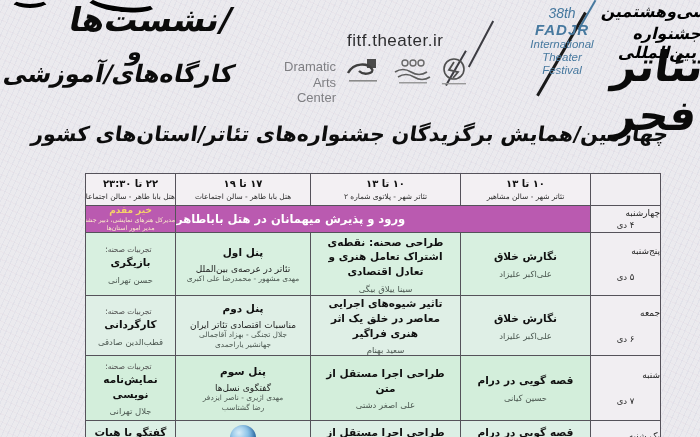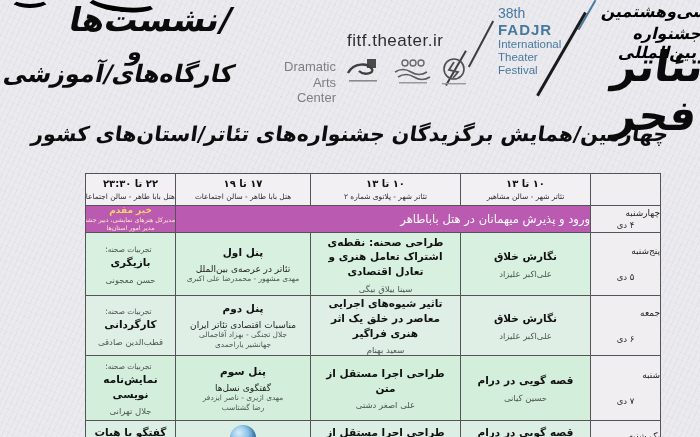--- a/index.html
+++ b/index.html
@@ -33,22 +33,22 @@
 
   
   .website { position:absolute; left:347px; top:31px; font-size:17px; color:#2d2d2f; letter-spacing:0.5px; }
   .dac { position:absolute; left:284px; top:59px; width:52px; text-align:right;
          font-size:13px; line-height:1.2; color:#7e7e82; }
   .logo { position:absolute; top:58px; }
   .logo svg { display:block; }
   .lg1 { left:344px; } .lg2 { left:392px; } .lg3 { left:438px; }
 
   
-  .fest-en { position:absolute; left:498px; top:6px; width:88px; text-align:left;
-             color:#47799f; line-height:1.12; }
+  .fest-en { position:absolute; left:518px; top:6px; width:88px; text-align:center;
+             color:#47799f; line-height:1.12;font-style:italic; }
   .fe0 { font-size:14px; } .fe1 { font-size:15px; font-weight:bold; letter-spacing:1px; }
   .fe2, .fe3, .fe4 { font-size:11.5px; }
   .fest-fa1 { position:absolute; left:602px; top:2px;  font-size:16px; font-weight:900; transform:skewX(-14deg); direction:rtl; }
   .fest-fa2 { position:absolute; left:582px; top:24px; font-size:16px; font-weight:900; transform:skewX(-14deg); direction:rtl; }
   .fest-fa3 { position:absolute; left:542px; top:42px; font-size:42px; font-weight:900; transform:skewX(-8deg);
               direction:rtl; letter-spacing:1px; color:#0a0a0a; }
 
   
   .main-title { position:absolute; left:0; top:122px; width:100%; text-align:center;
     font-size:20.5px; font-weight:900; color:#0d0d0d; direction:rtl; transform:skewX(-8deg); }
@@ -58,21 +58,21 @@
     border-collapse:collapse; table-layout:fixed; direction:rtl; }
   .sched td { border:1px solid #55525a; padding:0; overflow:hidden; vertical-align:middle; }
   .daycell { background:#f1eef2; text-align:center; color:#1f1f1f; }
   .daycell .dn { font-size:9px;text-align:right; }
   .daycell .dd { font-size:8.5px; margin-top:16px; }
   .r0 .daycell .dd { margin-top:2px; }
   .hcell { background:#f3f0f3; text-align:center; }
   .hcell .time  { font-weight:bold; font-size:10px; color:#111; }
   .hcell .venue { font-size:7.4px; color:#2c2c2c; white-space:nowrap; margin-top:3px; }
   .purple { background:#ba5ab0; }
-  .reception { color:#ffffff; font-weight:normal; font-size:11.5px; text-align:right; }
+  .reception { color:#ffffff; font-weight:bold; font-size:11.5px; text-align:left; }
   .welcome { text-align:center; }
   .welcome .wt { color:#f6d468; font-weight:bold; font-size:9px;  line-height:1.1; }
   .welcome .wl { color:#fbeccb; font-size:6.3px; line-height:1.3; white-space:nowrap; }
   .g1 { background:#d8f0e0; } .g2 { background:#dfefe6; }
   .g3 { background:#d3eedb; } .g4 { background:#dcefe5; }
   .sess { text-align:center; }
   .sess .t  { font-weight:bold; font-size:10.5px; color:#101010; line-height:1.4; padding:0 5px; }
   .sess .n  { font-size:8.5px; color:#4b5750; margin-top:5px; }
   .panel .topic { font-size:9px; color:#1c1c1c; margin-top:4px; }
   .panel .nm { font-size:7.4px; color:#4b5750; line-height:1.35; }
@@ -204,21 +204,21 @@
         <div class="n">سینا ییلاق بیگی</div>
       </td>
       <td class="g1 sess panel">
         <div class="t">پنل اول</div>
         <div class="topic">تئاتر در عرصه‌ی بین‌الملل</div>
         <div class="nm">مهدی مشهور - محمدرضا علی اکبری</div>
       </td>
       <td class="g1 sess exp">
         <span class="lbl">تجربیات صحنه؛</span>
         <div class="t">بازیگری</div>
-        <div class="n">حسن معجونی</div>
+        <div class="n">حسن تهرانی</div>
       </td>
     </tr>
 
     <tr class="r2" style="height:55px">
       <td class="daycell">
         <div class="dn">جمعه</div>
         <div class="dd">۶ دی</div>
       </td>
       <td class="g2 sess">
         <div class="t">نگارش خلاق</div>

